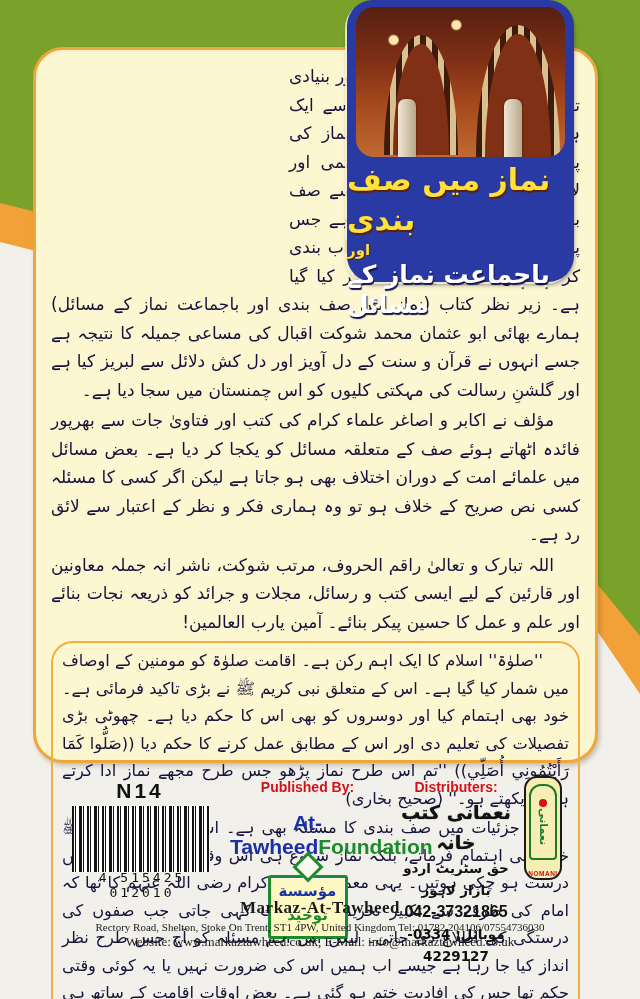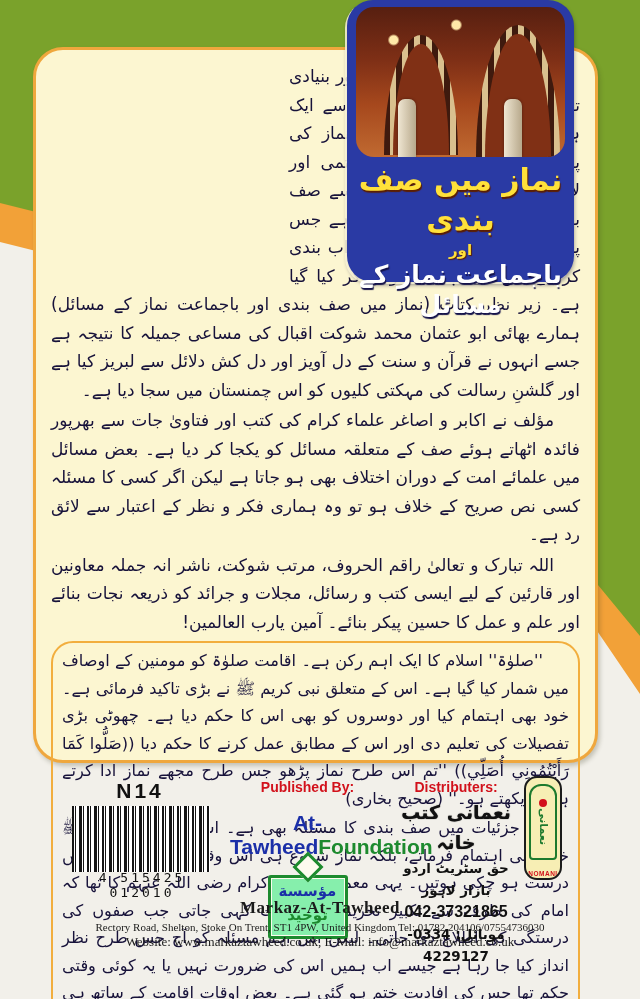--- a/index.html
+++ b/index.html
@@ -36,39 +36,39 @@
       linear-gradient(180deg,#571f10 0%,#7e2f16 35%,#a6481d 65%,#c06a31 100%);}
   .arch{position:absolute;border-radius:50% 50% 0 0/100% 100% 0 0;
     background:repeating-linear-gradient(90deg,#3f1a0e 0 6px,#d9c08e 6px 12px);}
   .arch::after{content:"";position:absolute;left:9px;right:9px;top:9px;bottom:0;
     border-radius:50% 50% 0 0/100% 100% 0 0;background:#803015;}
   .arch.a1{left:28px;top:28px;width:74px;height:120px;}
   .arch.a2{left:120px;top:18px;width:84px;height:132px;}
   .pillar{position:absolute;bottom:0;width:18px;height:58px;border-radius:7px 7px 0 0;
     background:linear-gradient(90deg,#efe6d2,#b7a88b);box-shadow:0 0 3px rgba(0,0,0,.4);}
   .pillar.p1{left:42px;} .pillar.p2{left:148px;}
-  .title-text{position:absolute;left:0;right:0;top:160px;text-align:center;direction:rtl;}
+  .title-text{position:absolute;left:0;right:0;top:160px;text-align:left;direction:rtl;}
   .t1{color:#ffe13a;font-size:30px;font-weight:bold;line-height:40px;text-shadow:1px 2px 1px #5c1e00;}
   .t2{color:#ffe13a;font-size:15px;font-weight:bold;line-height:20px;text-shadow:1px 1px 1px #5c1e00;}
   .t3{color:#ffffff;font-size:25px;font-weight:bold;line-height:30px;text-shadow:1px 2px 1px #14124a;}
 
   
   .n14{position:absolute;left:70px;top:779px;width:140px;text-align:center;
     font-family:"Liberation Sans",sans-serif;font-weight:bold;font-size:21px;letter-spacing:3px;color:#111;}
   .barcode{position:absolute;left:72px;top:806px;width:138px;height:66px;
     background:repeating-linear-gradient(90deg,#141414 0 2px,#fff 2px 3px,#141414 3px 4px,#fff 4px 7px,#141414 7px 10px,#fff 10px 11px,#141414 11px 12px,#fff 12px 15px);}
   .barcode-digits{position:absolute;left:62px;top:870px;width:160px;text-align:center;
     font-family:"DejaVu Sans Mono",monospace;font-size:13px;letter-spacing:3px;color:#111;background:transparent;}
 
   .pub{position:absolute;left:230px;top:779px;width:155px;text-align:center;}
   .pub-label{color:#d2111b;font-weight:bold;font-size:14px;font-family:"Liberation Sans",sans-serif;}
   .pub-name{font-family:"Liberation Sans",sans-serif;font-weight:bold;font-size:21px;margin-top:16px;}
   .pub-name .b{color:#1b2fa8;} .pub-name .g{color:#1d8a2e;}
   .pub-logo{position:relative;width:74px;height:58px;margin:16px auto 0 auto;border:3px solid #1d8a2e;border-radius:3px;
-    background:#86efac;box-shadow:0 0 0 1px #fdfbef inset;}
+    background:#fef9c3;box-shadow:0 0 0 1px #fdfbef inset;}
   .pub-logo::before{content:"";position:absolute;left:50%;top:-22px;width:16px;height:16px;transform:translateX(-50%) rotate(45deg);
     border:3px solid #1d8a2e;background:#fdfbef;}
   .pub-logo .l1{color:#1b2fa8;font-weight:bold;font-size:15px;line-height:26px;direction:rtl;}
   .pub-logo .l2{color:#1d8a2e;font-weight:bold;font-size:15px;line-height:22px;direction:rtl;}
 
   .dist{position:absolute;left:392px;top:779px;width:128px;text-align:center;direction:rtl;}
   .dist-label{direction:ltr;color:#d2111b;font-weight:bold;font-size:14px;font-family:"Liberation Sans",sans-serif;}
   .dist-name{color:#111;font-weight:bold;font-size:19px;line-height:30px;margin-top:2px;text-shadow:0 0 1px #333;}
   .dist-addr{color:#111;font-weight:bold;font-size:13.5px;line-height:22px;}
   .dist-phone{direction:ltr;color:#111;font-weight:bold;font-size:16px;line-height:22px;font-family:"Liberation Sans",sans-serif;}

